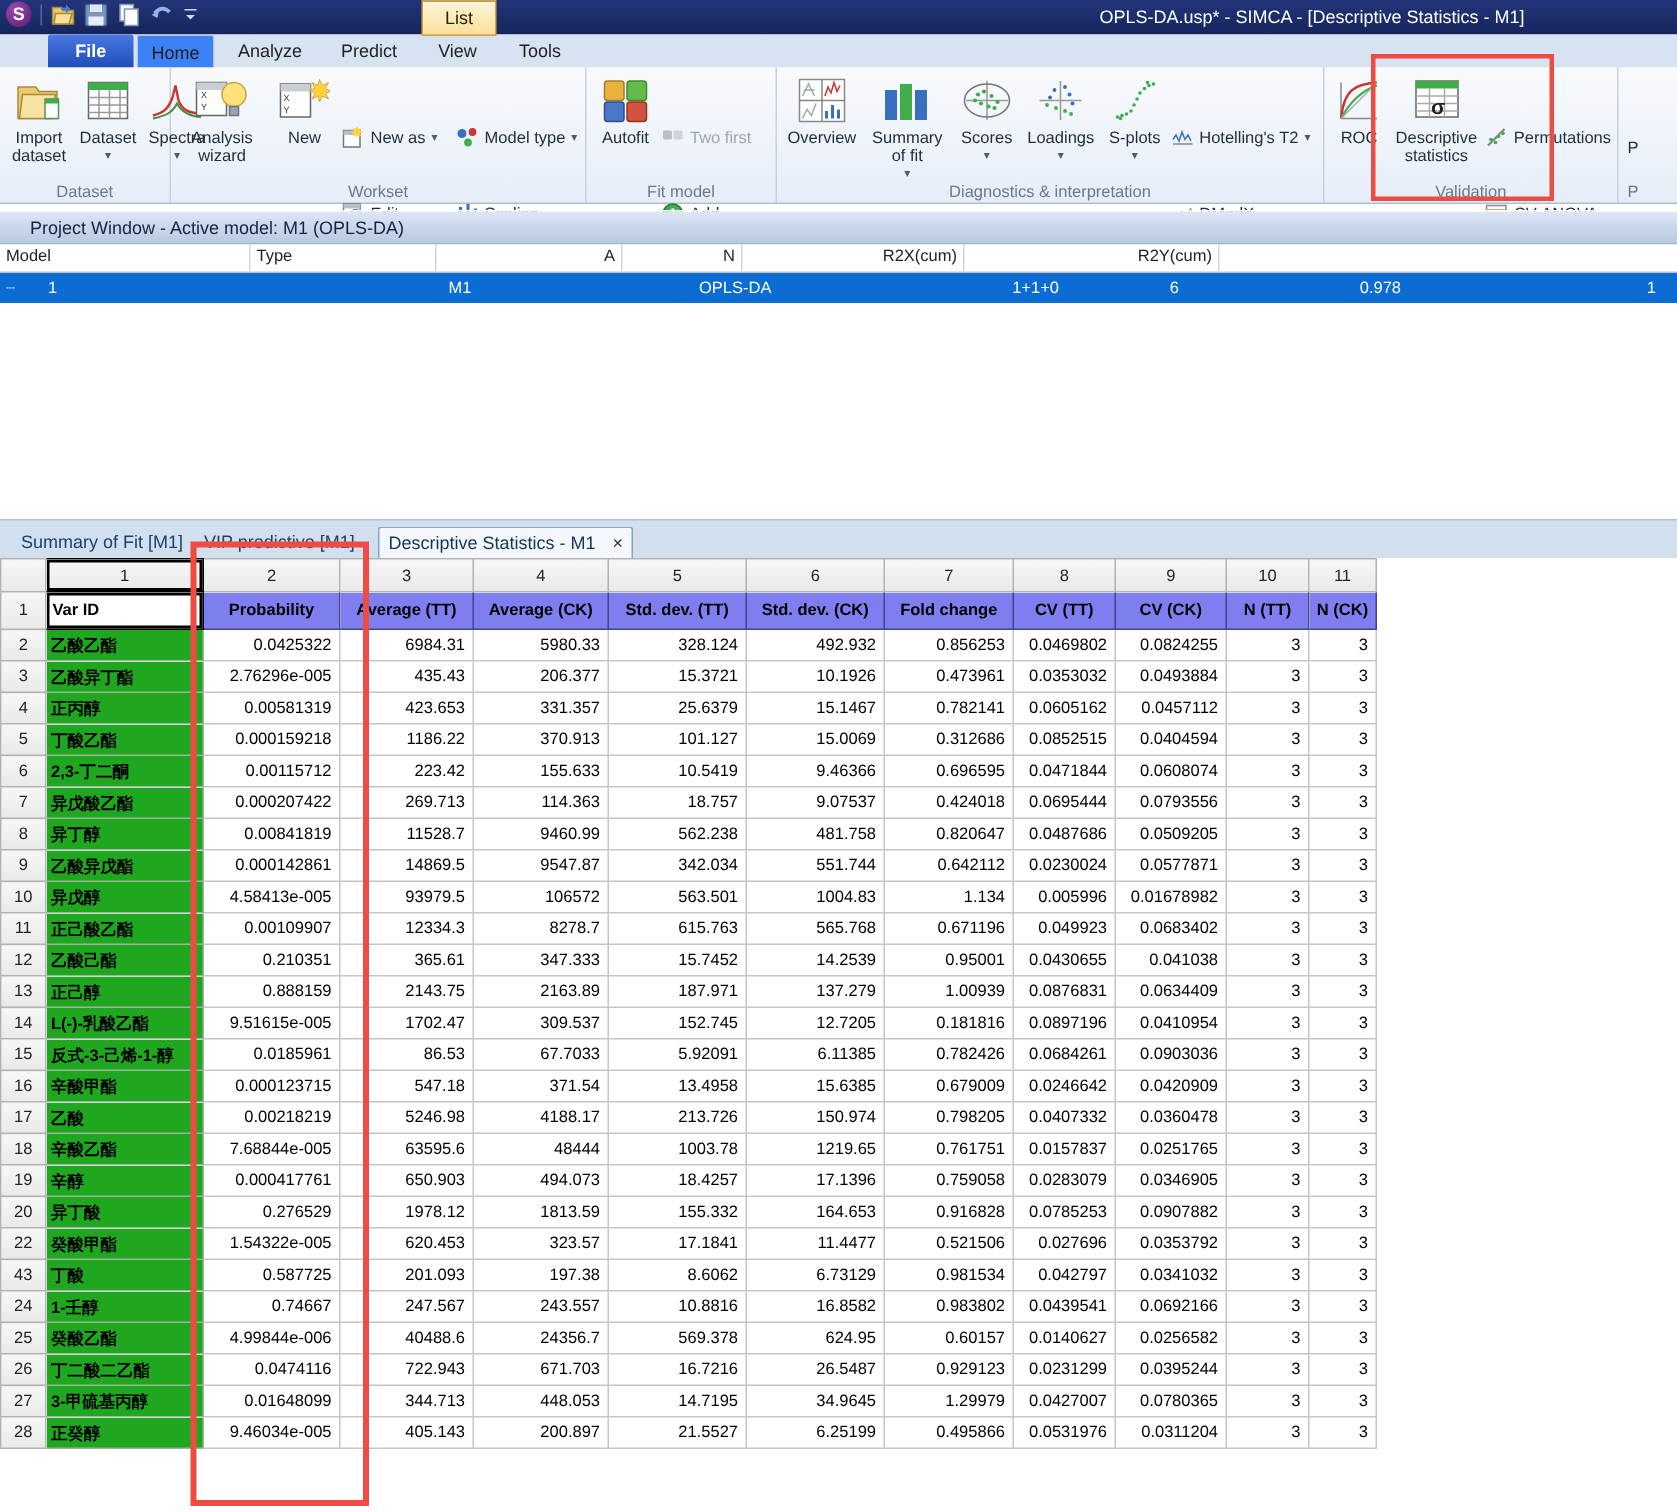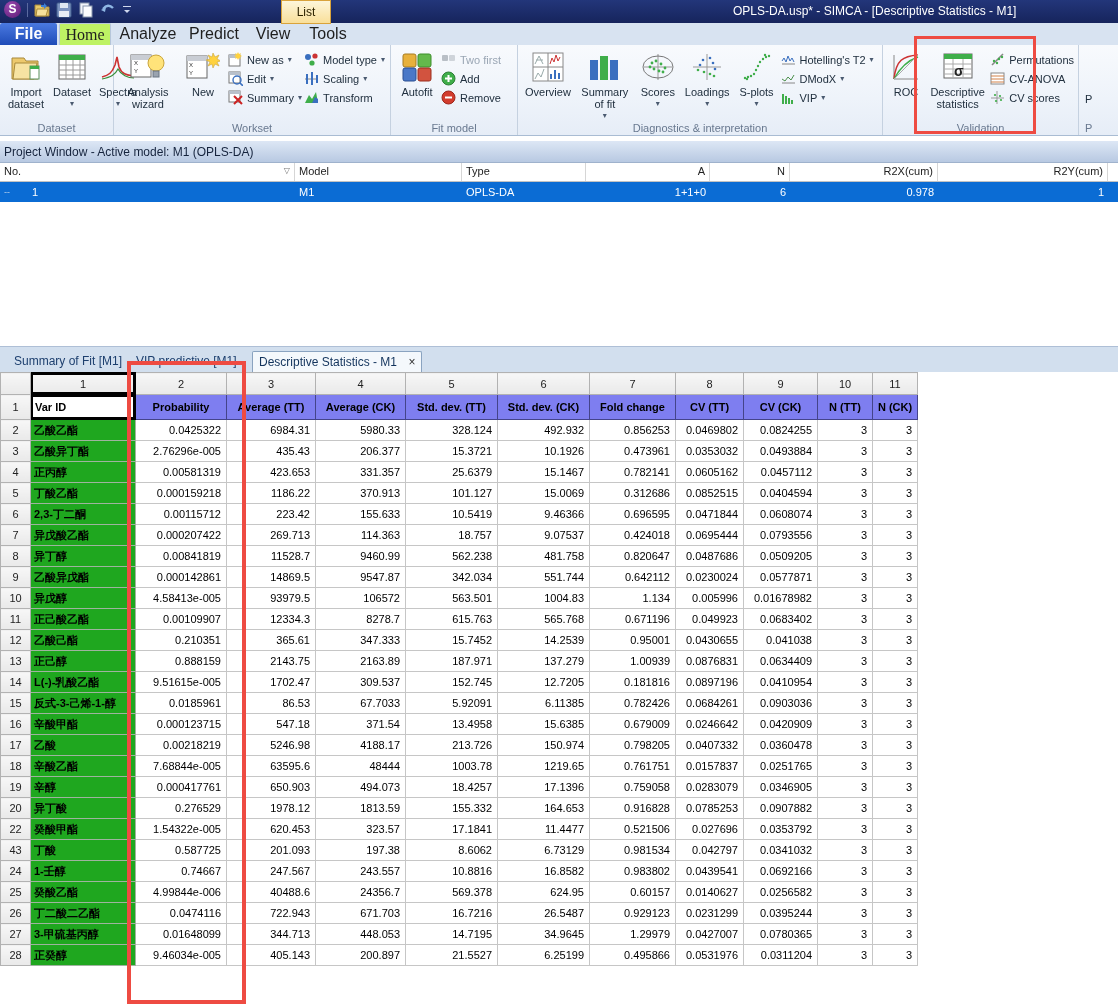--- a/index.html
+++ b/index.html
@@ -15,48 +15,48 @@
     color:#fff; font-weight:bold; font-size:12px; text-align:center; line-height:17px; }
   .qsep { width:1px; height:14px; background:#5a6aa0; }
   .qicon { width:16px; height:16px; display:inline-block; }
   .qcaret { width:10px; height:12px; position:relative; }
   .qcaret::before { content:""; position:absolute; left:1px; top:2px; width:8px; height:1.5px; background:#cfd8ee; }
   .qcaret::after { content:""; position:absolute; left:2px; top:6px; border:3px solid transparent; border-top-color:#cfd8ee; }
   .wtitle { position:absolute; left:733px; top:4px; color:#fff; font-size:12px; white-space:nowrap; }
 
   
   .tabstrip { position:absolute; left:0; top:23px; width:1118px; height:22px; background:#d8e3f1; }
-  .rtab { position:absolute; top:0; height:22px; font-size:16px; color:#1e1e1e; text-align:center; line-height:22px; cursor:default; }
+  .rtab { position:absolute; top:0; height:22px; font-size:12px; color:#1e1e1e; text-align:center; line-height:22px; cursor:default;margin-left:32px; }
   .rtab.file { left:0; width:57px; background:linear-gradient(#4a79e0,#1f4cb8); color:#fff;
     border-radius:2px 2px 0 0; font-weight:bold; }
-  .rtab.active { background:#bef264; border:1px solid #b6c6da; border-bottom:none; border-radius:2px 2px 0 0;font-family:Liberation Serif, serif; }
+  .rtab.active { background:#3b82f6; border:1px solid #b6c6da; border-bottom:none; border-radius:2px 2px 0 0; }
   .listpopup { position:absolute; left:281px; top:0; width:50px; height:24px; z-index:5;
     background:linear-gradient(#fdf6da,#f9df9a); border:1px solid #d9a33c; font-size:12px;
     text-align:center; line-height:22px; color:#2e2300; }
 
   
   .ribbon { position:absolute; left:0; top:45px; width:1118px; height:91px;
     background:linear-gradient(#f8fafd,#eef3fa 60%,#e6edf7); border-bottom:1px solid #a9bcd3; display:flex; }
   .rgroup { position:relative; height:100%; border-right:1px solid #c5d1e0; display:flex;
     align-items:flex-start; padding:3px 4px 16px 4px; gap:2px; }
   .rgroup-label { position:absolute; left:0; right:0; bottom:1px; text-align:center;
     font-size:11px; color:#68788f; white-space:nowrap; }
   .rbig { display:flex; flex-direction:column; align-items:center; width:auto; min-width:44px;
     padding:2px 3px; font-size:11px; color:#21303f; text-align:center; line-height:12px; cursor:default; }
   .rbig .icn { height:34px; display:flex; align-items:center; justify-content:center; margin-bottom:2px; }
   .rsmallcol { display:flex; flex-direction:column; justify-content:flex-start; gap:4px; padding-top:4px; }
-  .rsmall { display:flex; align-items:center; gap:4px; font-size:11px; color:#21303f; white-space:nowrap; cursor:default; }
+  .rsmall { display:flex; align-items:center; gap:4px; font-size:11px; color:#21303f; white-space:nowrap; cursor:default;margin-top:32px; }
   .rsmall .icn { width:15px; height:15px; display:inline-flex; }
   .disabled { color:#9aa6b4; }
   .dd::after { content:" ▾"; font-size:8px; color:#4a5a70; }
 
   
   .projhdr { position:absolute; left:0; top:140px; width:1118px; height:23px;
     background:linear-gradient(#dde7f5,#b8c9e2); border-top:1px solid #fff; border-bottom:1px solid #9fb2cc;
-    font-size:12px; color:#15233d; line-height:22px; padding-left:4px; }
+    font-size:12px; color:#15233d; line-height:22px; padding-left:20px; }
   .projtable { position:absolute; left:0; top:163px; width:1118px; height:182px; background:#fff; font-size:11px; }
   .pth { display:flex; height:19px; border-bottom:1px solid #c3c3c3; color:#222; }
   .pth > div { border-right:1px solid #d6d6d6; padding:2px 4px; position:relative; }
   .ptc-no { width:295px; } .ptc-model { width:167px; } .ptc-type { width:124px; }
   .ptc-a { width:124px; text-align:right; } .ptc-n { width:80px; text-align:right; }
   .ptc-r2x { width:148px; text-align:right; } .ptc-r2y { width:170px; text-align:right; }
   .sorticon::after { content:"▽"; position:absolute; right:4px; top:3px; font-size:8px; color:#777; }
   .prow { display:flex; height:20px; background:#0b6cd4; color:#fff; align-items:center; }
   .prow > div { padding:0 4px; }
   .dots::before { content:"┄"; color:#bcd4ef; font-size:10px; margin-right:22px; }
@@ -495,21 +495,20 @@
 
     <div class="rgroup" style="width:16px;border-right:none">
       <span style="position:absolute;top:48px;left:6px;font-size:11px;color:#21303f">P</span>
       <div class="rgroup-label" style="text-align:left;padding-left:6px">P</div>
     </div>
   </div>
 
   <div class="projhdr">Project Window - Active model: M1 (OPLS-DA)</div>
   <div class="projtable">
     <div class="pth">
-      <div class="ptc-no sorticon">No.</div>
       <div class="ptc-model">Model</div>
       <div class="ptc-type">Type</div>
       <div class="ptc-a">A</div>
       <div class="ptc-n">N</div>
       <div class="ptc-r2x">R2X(cum)</div>
       <div class="ptc-r2y">R2Y(cum)</div>
     </div>
     <div class="prow">
       <div class="ptc-no dots">1</div>
       <div class="ptc-model">M1</div>

